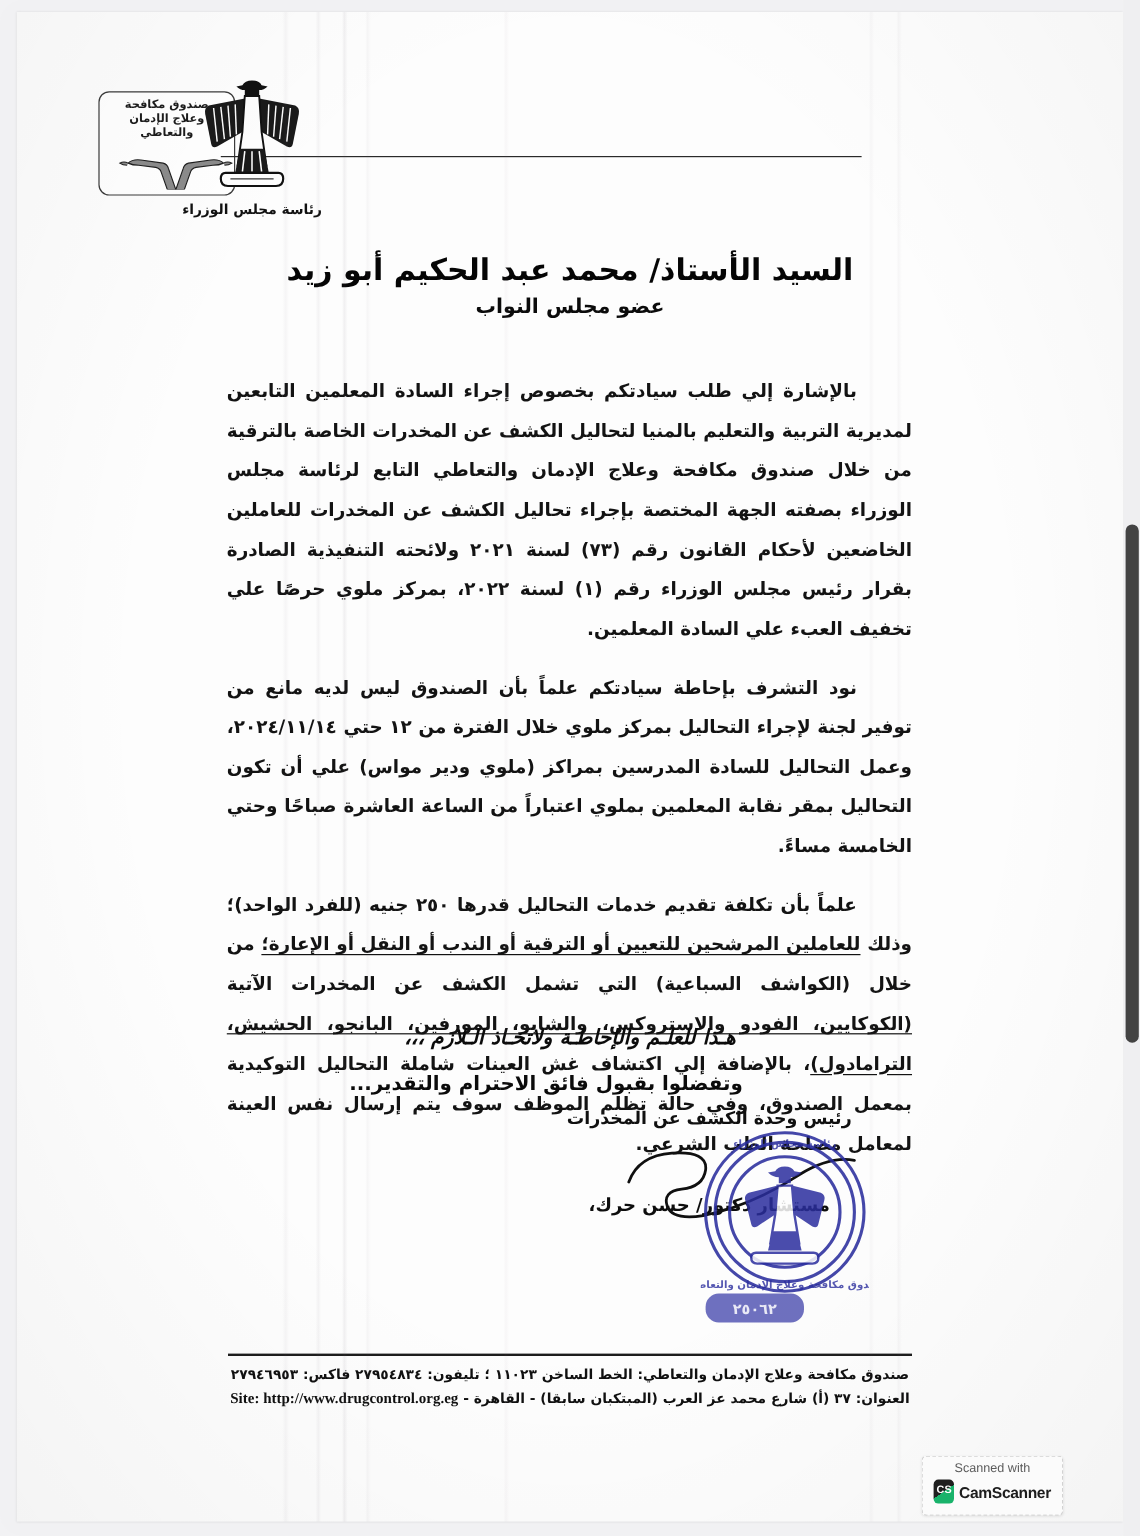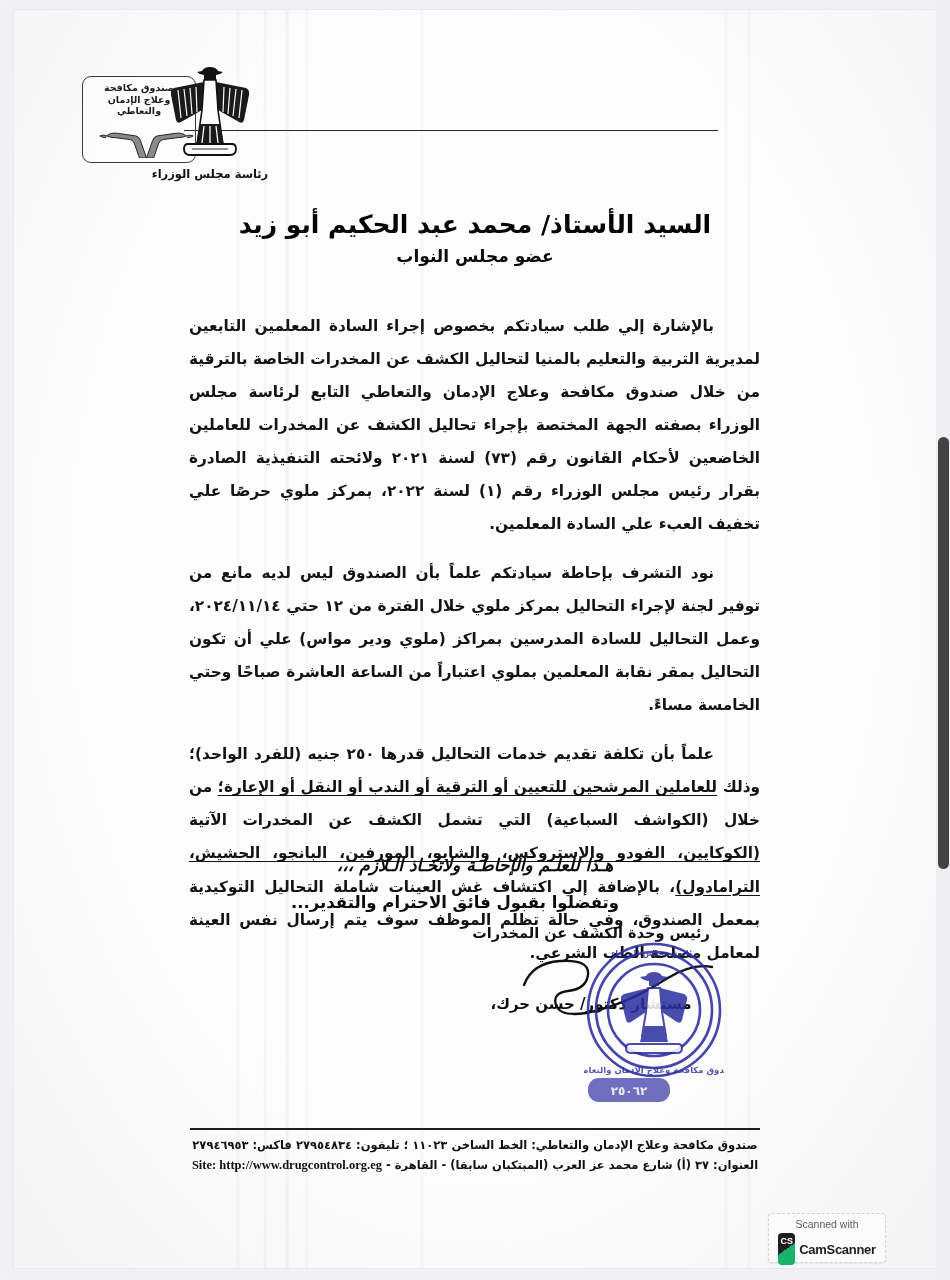--- a/index.html
+++ b/index.html
@@ -254,21 +254,21 @@
   }
   #camscanner-brand-row {
     display: flex;
     align-items: center;
     justify-content: center;
     gap: 4px;
     margin-top: 3px;
     direction: ltr;
   }
   #camscanner-cs-badge {
-    width: 17px; height: 32px;
+    width: 17px; height: 20px;
     border-radius: 4px;
     background: linear-gradient(145deg,#1f1f1f 0 50%, #19b36b 50% 100%);
     color: #fff;
     font-size: 9px;
     font-weight: bold;
     line-height: 17px;
     font-family: "Liberation Sans", sans-serif;
   }
   #camscanner-brand-name {
     font-size: 13px;

